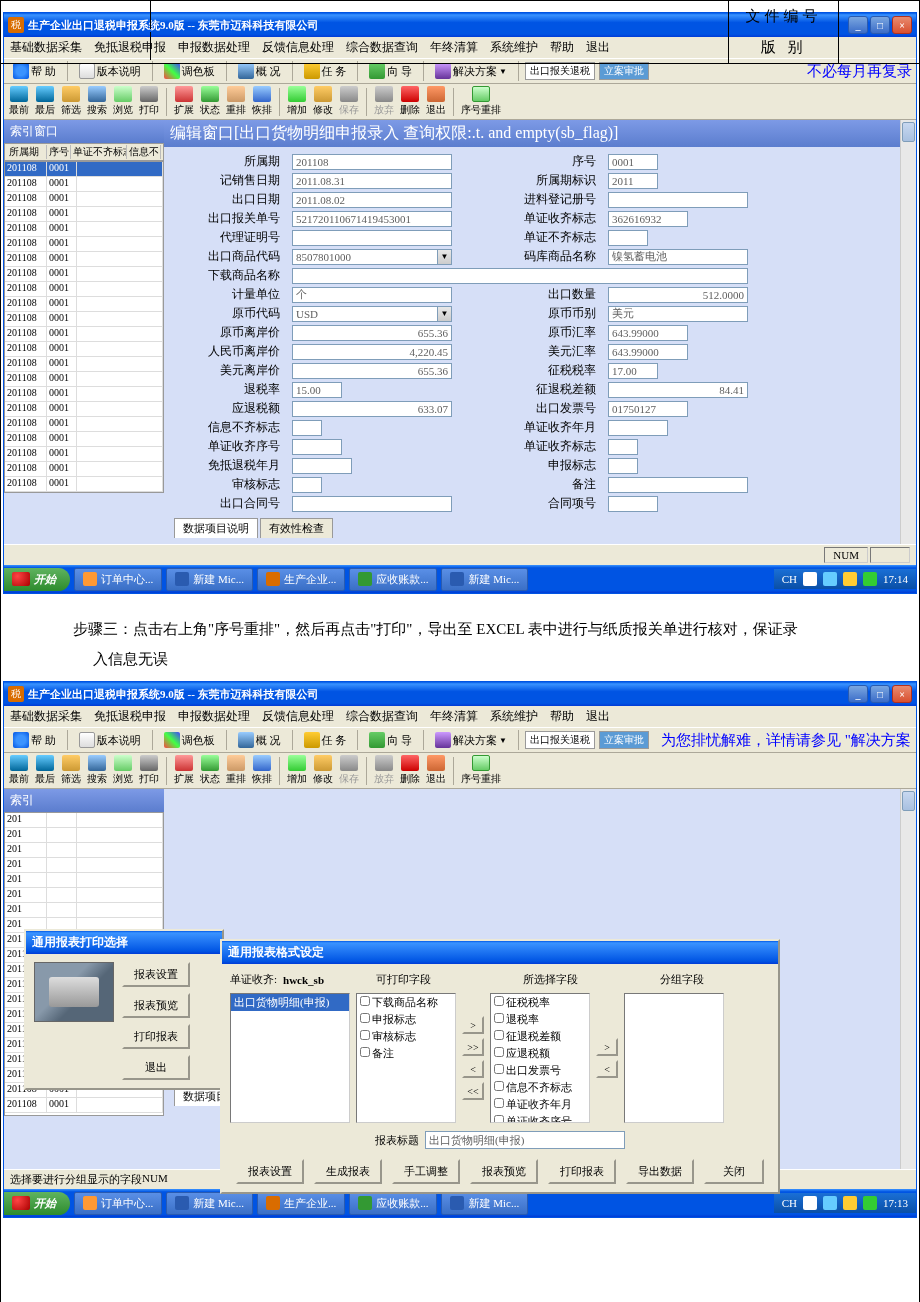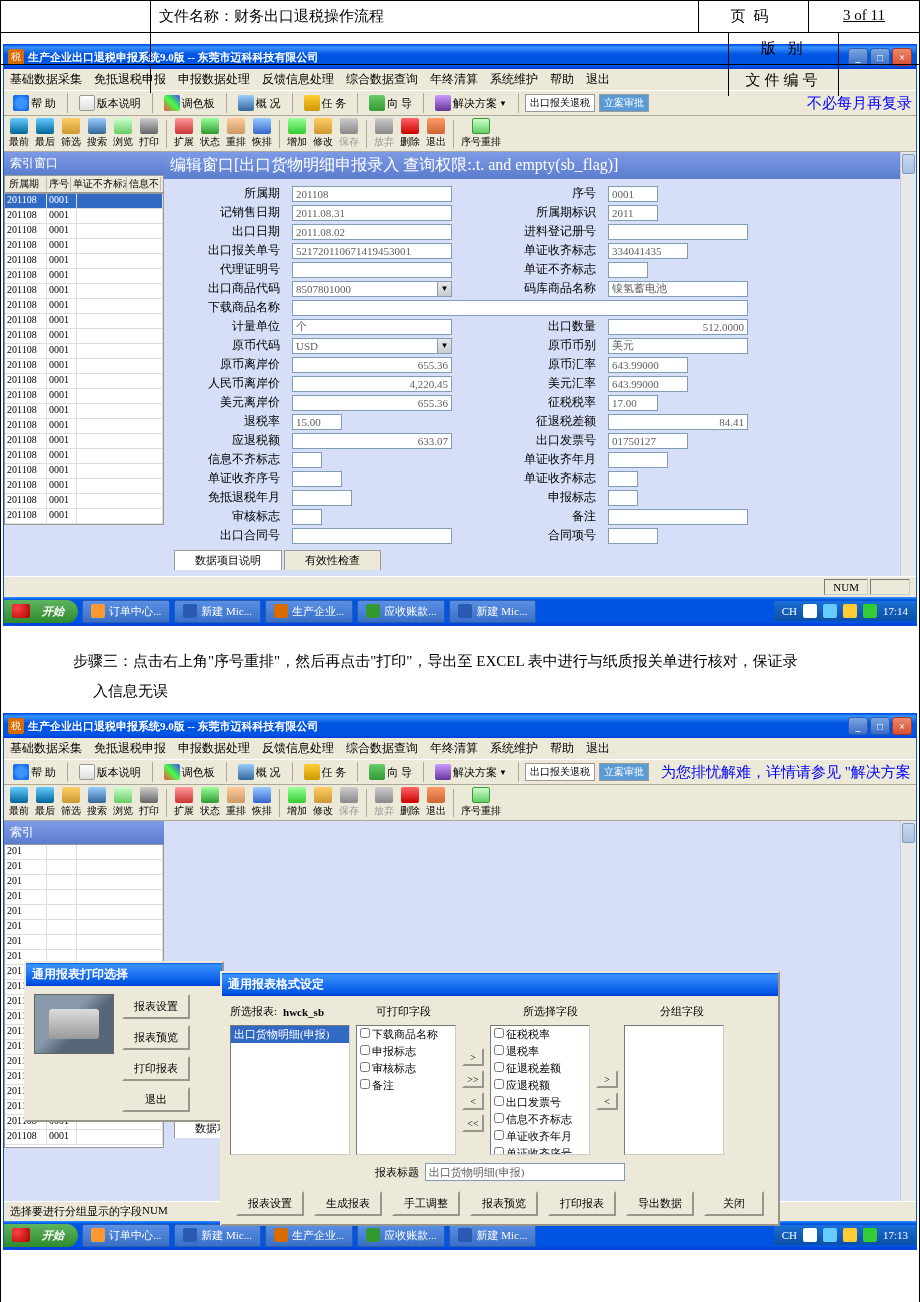--- a/index.html
+++ b/index.html
@@ -78,29 +78,29 @@
 .edit-panel { flex: 1; background: #d6dff7; }
 .edit-title { background: linear-gradient(to bottom, #7d9ae6, #5b7dce); color: #fff; padding: 3px 6px; font-size: 16px; }
 .form-area { padding: 6px 10px; background: #d6dff7; position: relative; }
 .form-grid { display: grid; grid-template-columns: 110px 160px 140px 140px; gap: 2px 8px; font-size: 12px; align-items: center; }
 .form-label { text-align: right; padding-right: 4px; color: #000; }
 .form-input { background: #fff; border: 1px solid #7f9db9; height: 16px; padding: 0 3px; font-size: 11px; color: #606060; display: flex; align-items: center; overflow: hidden; white-space: nowrap; }
 .form-dd { display: flex; }
 .form-dd .dd-btn { width: 14px; background: linear-gradient(#e8e8e8, #ccc); border: 1px solid #7f9db9; border-left: none; font-size: 8px; display: flex; align-items: center; justify-content: center; }
 
 .tabs { display: flex; margin-top: 6px; }
-.tab { background: #ece9d8; border: 1px solid #999; border-bottom: none; padding: 2px 20px; font-size: 11px; margin-right: 2px; }
+.tab { background: #ece9d8; border: 1px solid #999; border-bottom: none; padding: 2px 8px; font-size: 11px; margin-right: 2px; }
 .tab.active { background: #fff; }
 
 .statusbar { background: #ece9d8; border-top: 1px solid #fff; display: flex; padding: 2px 6px; font-size: 11px; }
 .statusbar .sb-fill { flex: 1; }
 .statusbar .sb-cell { border: 1px inset #ccc; padding: 1px 8px; margin-left: 2px; }
 
 .taskbar { background: linear-gradient(to bottom, #3a93ff 0%, #0054e3 10%, #0054e3 90%, #003bd6 100%); display: flex; align-items: center; height: 28px; color: #fff; font-size: 11px; }
-.start-btn { background: linear-gradient(to bottom, #5fb35f, #2d8b2d); padding: 4px 14px 4px 8px; border-radius: 0 12px 12px 0; font-weight: bold; font-style: italic; display: flex; align-items: center; gap: 12px; }
+.start-btn { background: linear-gradient(to bottom, #5fb35f, #2d8b2d); padding: 4px 14px 4px 8px; border-radius: 0 12px 12px 0; font-weight: bold; font-style: italic; display: flex; align-items: center; gap: 4px; }
 .start-btn .sic { width: 18px; height: 14px; background: radial-gradient(circle at 30% 30%, #f44, #a00); border-radius: 2px; }
 .task-item { background: linear-gradient(to bottom, #5a8fe6, #3a6fc6); border: 1px solid #2a5bb0; border-radius: 2px; padding: 3px 8px; margin-left: 4px; display: flex; align-items: center; gap: 4px; max-width: 110px; overflow: hidden; white-space: nowrap; }
 .task-item .tic { width: 14px; height: 14px; background: #fff; border-radius: 2px; }
 .tray { margin-left: auto; background: linear-gradient(to bottom, #1a6fd6, #0a4fa6); padding: 3px 8px; display: flex; align-items: center; gap: 6px; }
 .tray .tic { width: 14px; height: 14px; border-radius: 2px; }
 
 .step-text { font-size: 15px; padding: 18px 20px 6px 40px; line-height: 2; text-indent: 2em; }
 .step-text-cont { font-size: 15px; padding: 0 20px 10px 90px; }
 
 
@@ -130,38 +130,30 @@
 .ws2 { position: relative; }
 .truncated-labels { position: absolute; left: 162px; top: 188px; text-align: right; font-size: 12px; line-height: 15px; width: 60px; pointer-events: none; }
 
 .bottom-status-help { background: #ece9d8; padding: 2px 6px; font-size: 11px; border-top: 1px solid #fff; display: flex; }
 </style>
 </head>
 <body>
 
 <div class="page">
 
-  <div class="header-row">
-    <div class="header-cell hc-left"></div>
-    <div class="header-cell hc-name">
-      <span>文件名称：</span><span>财务出口退税操作流程</span>
-    </div>
-    <div class="header-cell hc-page">页码</div>
-    <div class="header-cell hc-pageno">3 of 11</div>
+  <div class="header-row" style="border-bottom:none;position:relative;z-index:2;background:transparent;">
+    <div class="header-cell hc-left" style="height:28px"></div>
+    <div class="header-cell hc-name"></div>
+    <div class="header-cell hc-label">文件编号</div>
+    <div class="header-cell hc-val"></div>
   </div>
   <div class="header-row" style="position:relative;z-index:2;background:transparent;">
     <div class="header-cell hc-left" style="height:28px"></div>
     <div class="header-cell hc-name"></div>
     <div class="header-cell hc-label">版    别</div>
-    <div class="header-cell hc-val"></div>
-  </div>
-  <div class="header-row" style="border-bottom:none;position:relative;z-index:2;background:transparent;">
-    <div class="header-cell hc-left" style="height:28px"></div>
-    <div class="header-cell hc-name"></div>
-    <div class="header-cell hc-label">文件编号</div>
     <div class="header-cell hc-val"></div>
   </div>
 
   <div class="content" style="margin-top:-56px">
 
     <div class="app-window">
       <div class="titlebar">
         <span class="ticon">税</span>
         <span class="ttext">生产企业出口退税申报系统9.0版 -- 东莞市迈科科技有限公司</span>
         <div class="win-btns">
@@ -435,21 +427,21 @@
               <span class="form-input" style="width:50px">2011</span>
 
               <span class="form-label">出口日期</span>
               <span class="form-input">2011.08.02</span>
               <span class="form-label">进料登记册号</span>
               <span class="form-input"></span>
 
               <span class="form-label">出口报关单号</span>
               <span class="form-input">521720110671419453001</span>
               <span class="form-label">单证收齐标志</span>
-              <span class="form-input" style="width:80px">334041435</span>
+              <span class="form-input" style="width:80px">362616932</span>
 
               <span class="form-label">代理证明号</span>
               <span class="form-input"></span>
               <span class="form-label">单证不齐标志</span>
               <span class="form-input" style="width:40px"></span>
 
               <span class="form-label">出口商品代码</span>
               <div class="form-dd">
                   <span class="form-input" style="flex:1">8507801000</span>
                   <span class="dd-btn">▼</span>
@@ -871,21 +863,21 @@
               <div class="dlg-btn">打印报表</div>
               <div class="dlg-btn">退出</div>
             </div>
           </div>
         </div>
 
         <div class="dialog format-dlg">
           <div class="dlg-title">通用报表格式设定</div>
           <div class="dlg-body">
             <div class="fmt-row">
-              <span>所选报表:</span>
+              <span>单证收齐:</span>
               <span style="font-weight:bold">hwck_sb</span>
               <span style="width:40px"></span>
               <span>可打印字段</span>
               <span style="width:80px"></span>
               <span>所选择字段</span>
               <span style="width:70px"></span>
               <span>分组字段</span>
             </div>
             <div class="fmt-cols">
               <div class="listbox" style="width:120px">

